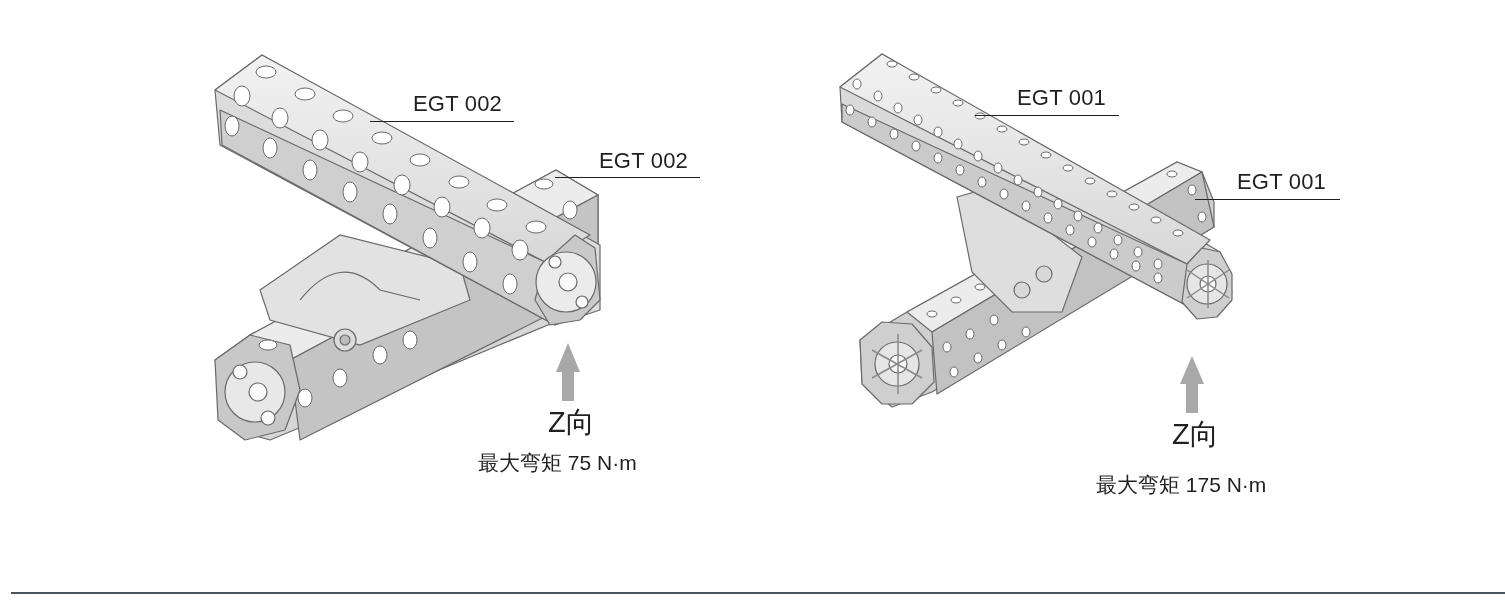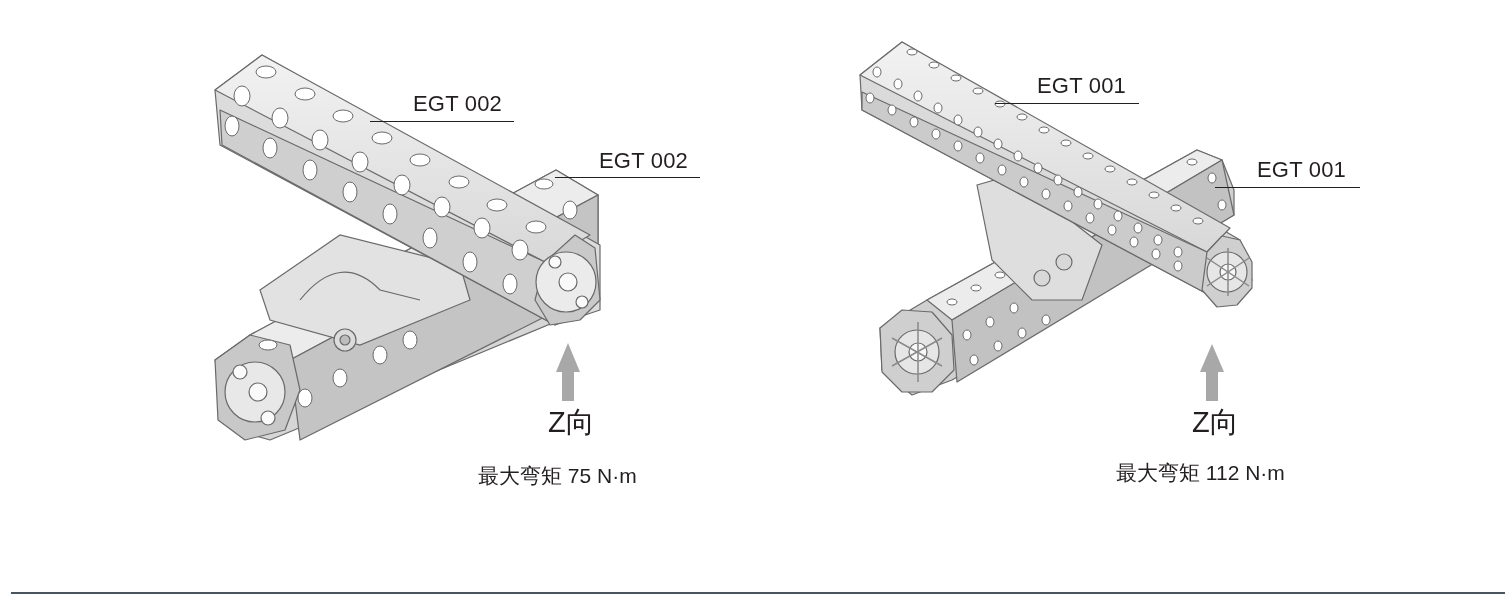--- a/index.html
+++ b/index.html
@@ -1,20 +1,20 @@
 <!DOCTYPE html>
 <html><head>
 <meta charset="utf-8">
 <style>
   html, body { margin:0; padding:0; background:#ffffff; }
   body { width:1505px; height:605px; position:relative; overflow:hidden;
          font-family:"Liberation Sans","DejaVu Sans",sans-serif; color:#231f20; }
   .figure { position:absolute; top:0; }
   .fig-left { left:0; width:752px; height:560px; }
-  .fig-right { left:752px; width:753px; height:560px; }
+  .fig-right { left:732px; width:753px; height:560px;margin-top:12px; }
   svg.art { position:absolute; left:0; top:0; }
   .label { position:absolute; font-size:22px; letter-spacing:0.2px; white-space:nowrap; line-height:1; }
   .leader { position:absolute; height:1px; background:#231f20; }
   .zdir { position:absolute; font-size:29px; line-height:1; }
   .caption { position:absolute; font-size:21px; line-height:1; white-space:nowrap; }
   .bottom-rule { position:absolute; left:11px; right:0; top:592px; height:2px; background:#4a545c; }
 </style>
 </head>
 <body>
 
@@ -97,21 +97,21 @@
       <polygon points="568,343 556,372 580,372"></polygon>
       <rect x="562" y="371" width="12" height="30"></rect>
     </g>
   </svg>
 
   <div class="label" style="left:413px;top:93px;">EGT 002</div>
   <div class="leader" style="left:370px;top:121px;width:144px;"></div>
   <div class="label" style="left:599px;top:150px;">EGT 002</div>
   <div class="leader" style="left:555px;top:177px;width:145px;"></div>
   <div class="zdir" style="left:548px;top:408px;">Z向</div>
-  <div class="caption" style="left:478px;top:465px;">最大弯矩 75 N·m</div>
+  <div class="caption" style="left:478px;top:452px;">最大弯矩 75 N·m</div>
 </div>
 
 <div class="figure fig-right">
   <svg class="art" width="753" height="560" viewBox="0 0 753 560">
     <defs>
       <linearGradient id="gR1" x1="0" y1="0" x2="0" y2="1">
         <stop offset="0" stop-color="#f2f2f2"></stop>
           <stop offset="1" stop-color="#d8d8d8"></stop>
       </linearGradient>
     </defs>
@@ -218,16 +218,16 @@
       <polygon points="460,344 448,372 472,372"></polygon>
       <rect x="454" y="371" width="12" height="30"></rect>
     </g>
   </svg>
 
   <div class="label" style="left:285px;top:75px;">EGT 001</div>
   <div class="leader" style="left:243px;top:103px;width:144px;"></div>
   <div class="label" style="left:505px;top:159px;">EGT 001</div>
   <div class="leader" style="left:463px;top:187px;width:145px;"></div>
   <div class="zdir" style="left:440px;top:408px;">Z向</div>
-  <div class="caption" style="left:364px;top:462px;">最大弯矩 112 N·m</div>
+  <div class="caption" style="left:364px;top:462px;">最大弯矩 175 N·m</div>
 </div>
 
 <div class="bottom-rule"></div>
 
 </body></html>

